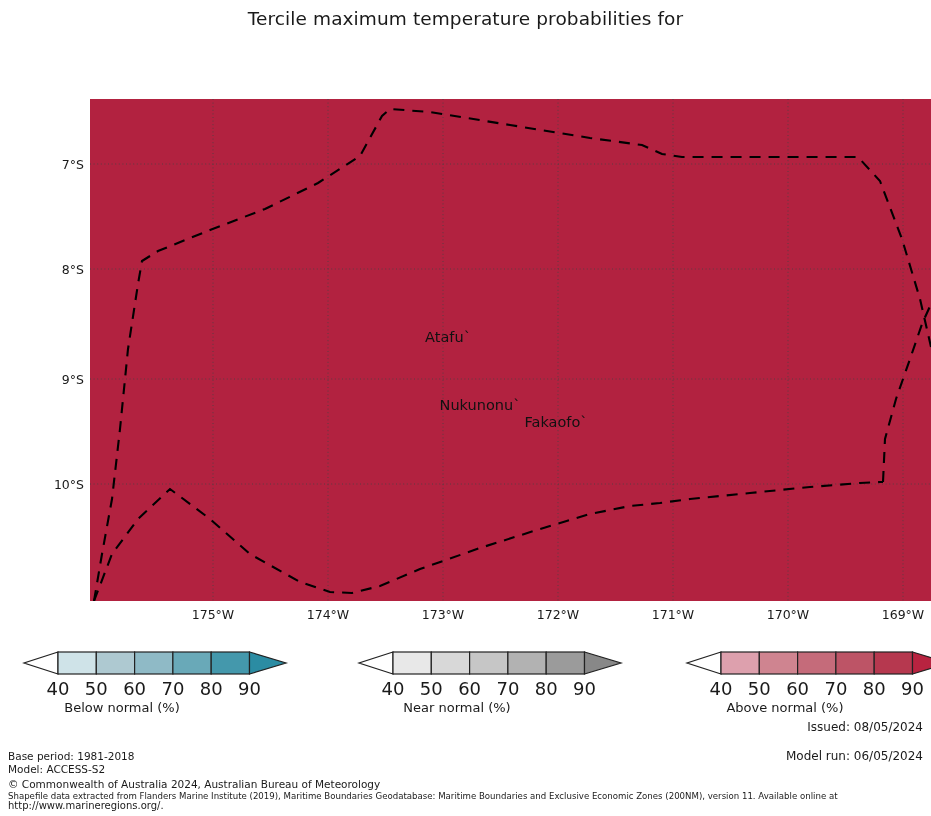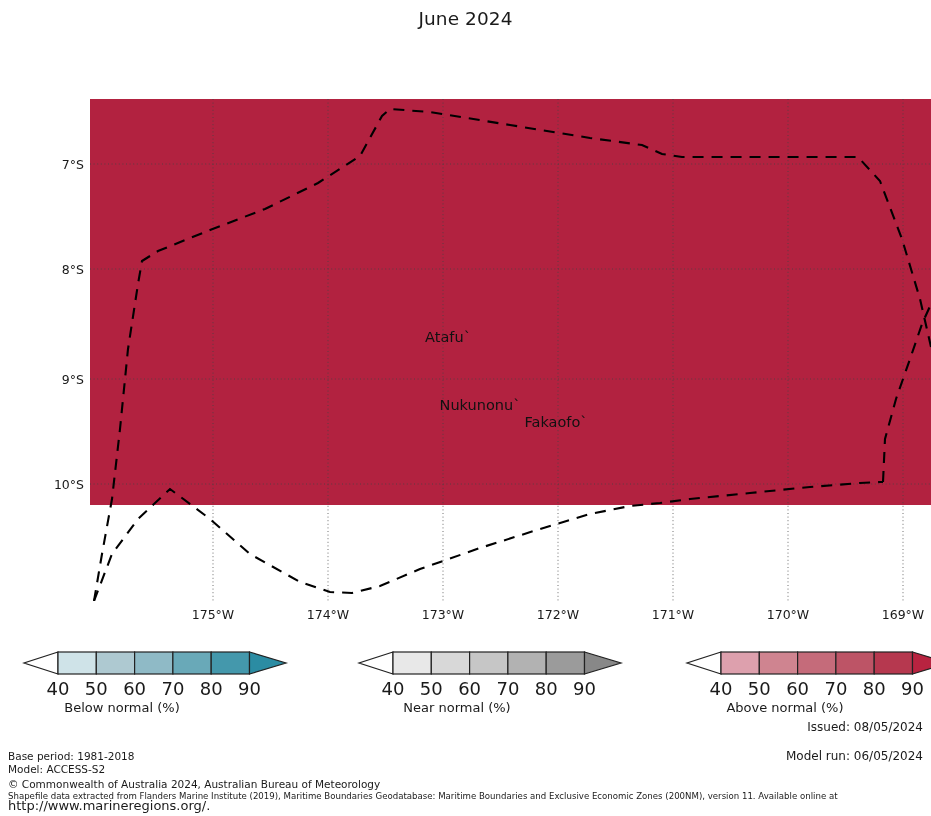--- a/index.html
+++ b/index.html
@@ -31,21 +31,21 @@
     color: #1a1a1a;
     letter-spacing: 0.1px;
   }
 
   
   #map-panel {
     position: absolute;
     left: 90px;
     top: 99px;
     width: 841px;
-    height: 406px;
+    height: 502px;
   }
   #map-fill {
     position: absolute;
     inset: 0;
     background: #b22240;
   }
   #map-svg {
     position: absolute;
     inset: 0;
     width: 841px;
@@ -120,29 +120,29 @@
     text-align: right;
     font-size: 12px;
     color: #1a1a1a;
     line-height: 12.5px;
     white-space: nowrap;
   }
   #foot-baseperiod { top: 750px; }
   #foot-model      { top: 762.5px; }
   #foot-copyright  { top: 778px; font-size: 10.5px; }
   #foot-shape1     { top: 791px; font-size: 8.6px; line-height: 10.5px; }
-  #foot-shape2     { top: 801px; font-size: 13px; line-height: 10.5px; }
+  #foot-shape2     { top: 801px; font-size: 10px; line-height: 10.5px; }
   #foot-modelrun   { top: 750px; }
   #foot-issued     { top: 721px; }
 </style>
 </head>
 <body>
 
 <div id="title-block">
-  <span class="tline">June 2024</span>
+  <span class="tline">Tercile maximum temperature probabilities for</span>
 </div>
 
 <div id="map-panel">
   <div id="map-fill" style="background: rgb(178, 34, 64);"></div>
   <svg id="map-svg" viewBox="0 0 841 502" preserveAspectRatio="none">
 
     <g stroke="#444444" stroke-width="0.9" stroke-dasharray="1,2.6" opacity="0.85">
       <line x1="123" y1="0" x2="123" y2="502"></line>
       <line x1="238" y1="0" x2="238" y2="502"></line>
       <line x1="353" y1="0" x2="353" y2="502"></line>

